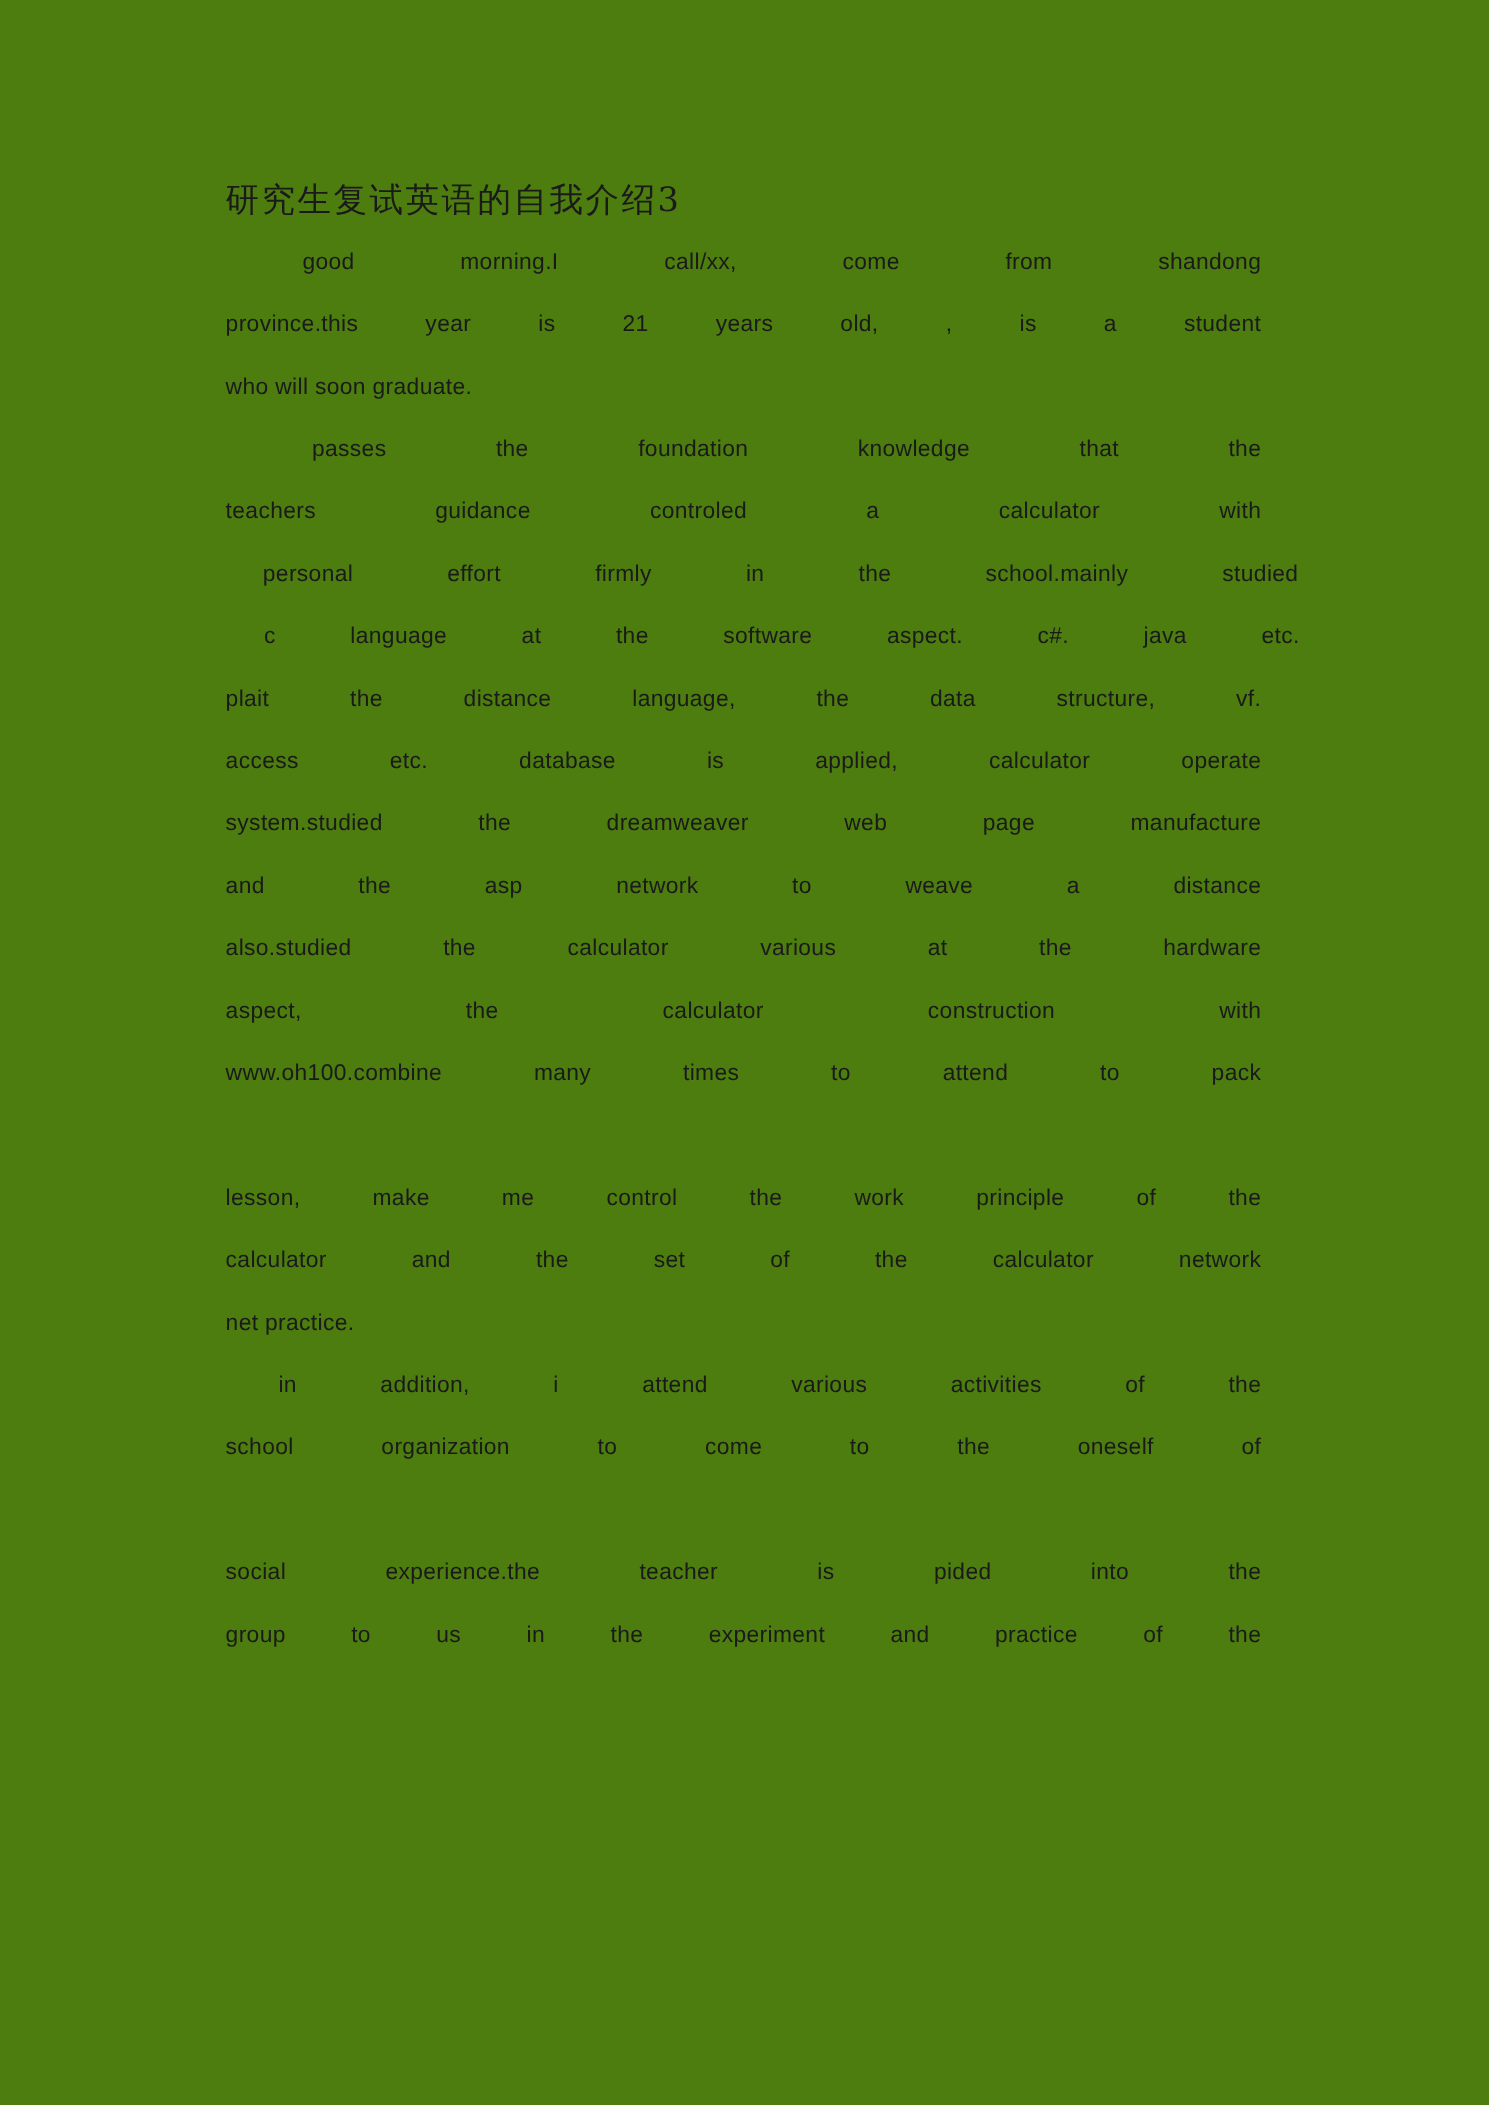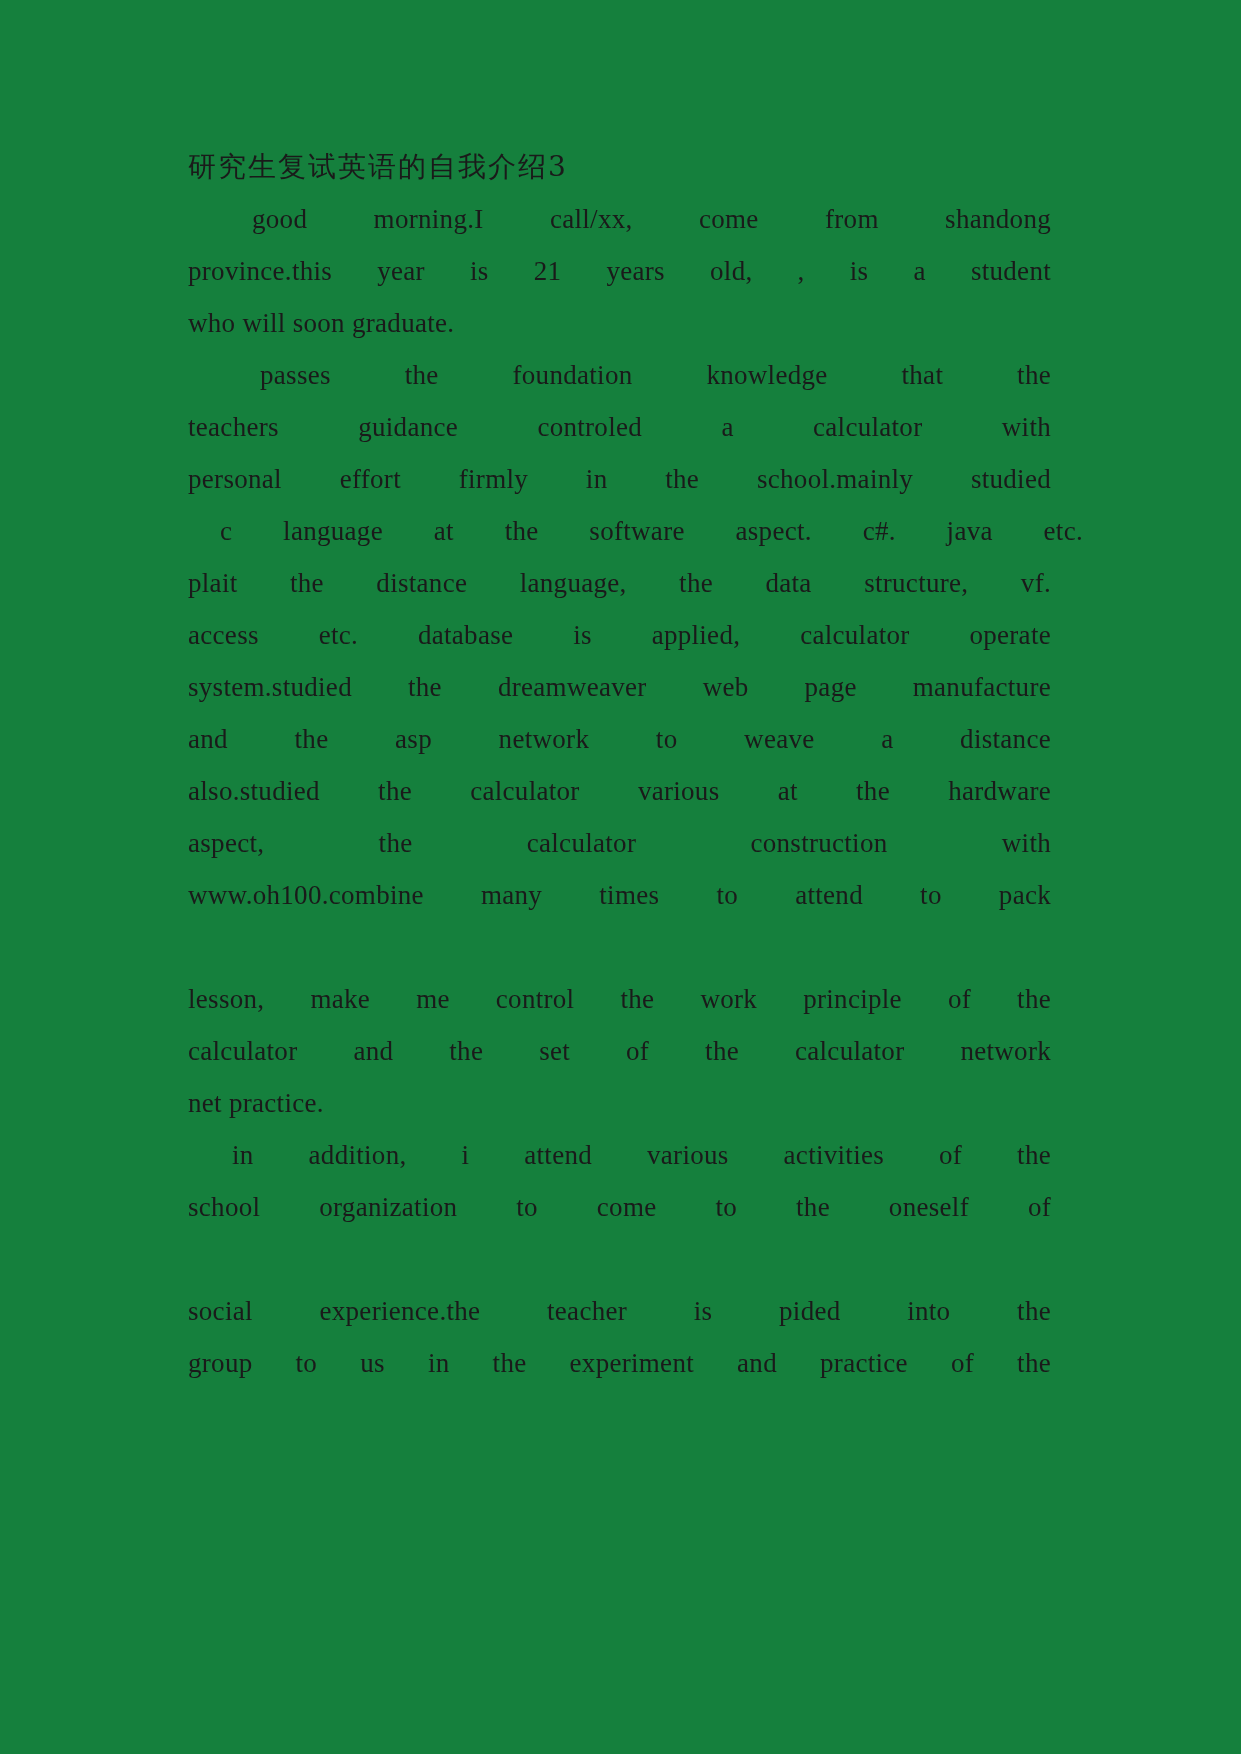--- a/index.html
+++ b/index.html
@@ -12,28 +12,28 @@
       height: 1754px;
       position: relative;
       overflow: hidden;
     }
     .page {
       position: absolute;
       left: 0;
       top: 0;
       width: 1241px;
       height: 1754px;
-      background: #15803d;
+      background: #4d7c0f;
     }
     .line {
       position: absolute;
       left: 188px;
       width: 863px;
-      font-family: Liberation Serif, serif;
-      font-size: 27px;
+      font-family: Liberation Sans, sans-serif;
+      font-size: 19px;
       color: #1a1a1a;
       white-space: nowrap;
       line-height: 34px;
       letter-spacing: 0.3px;
     }
     .justify {
       text-align: justify;
       text-align-last: justify;
       white-space: normal;
     }
@@ -48,21 +48,21 @@
 
 <div class="page">
   <div class="line title" style="top:150px;">研究生复试英语的自我介绍3</div>
 
   <div class="line justify" style="top:202px; left:252px; width:799px;">good  morning.I  call/xx,  come  from  shandong</div>
   <div class="line justify" style="top:254px;">province.this year is 21 years old, , is a student</div>
   <div class="line" style="top:306px;">who will soon graduate.</div>
 
   <div class="line justify" style="top:358px; left:260px; width:791px;">passes  the  foundation  knowledge  that  the</div>
   <div class="line justify" style="top:410px;">teachers  guidance  controled  a  calculator  with</div>
-  <div class="line justify" style="top:462px;">personal effort firmly in the school.mainly studied</div>
+  <div class="line justify" style="top:462px;margin-left:31px;">personal effort firmly in the school.mainly studied</div>
   <div class="line justify" style="top:514px;margin-left:32px;">c language at the software aspect. c#. java etc.</div>
   <div class="line justify" style="top:566px;">plait the distance language, the data structure, vf.</div>
   <div class="line justify" style="top:618px;">access etc. database is applied, calculator operate</div>
   <div class="line justify" style="top:670px;">system.studied the dreamweaver web page manufacture</div>
   <div class="line justify" style="top:722px;">and  the  asp  network  to  weave  a  distance</div>
   <div class="line justify" style="top:774px;">also.studied the calculator various at the hardware</div>
   <div class="line justify" style="top:826px;">aspect,  the  calculator  construction  with</div>
   <div class="line justify" style="top:878px;">www.oh100.combine  many  times  to  attend  to  pack</div>
   <div class="line justify" style="top:982px;">lesson, make me control the work principle of the</div>
   <div class="line justify" style="top:1034px;">calculator and the set of the calculator network</div>

